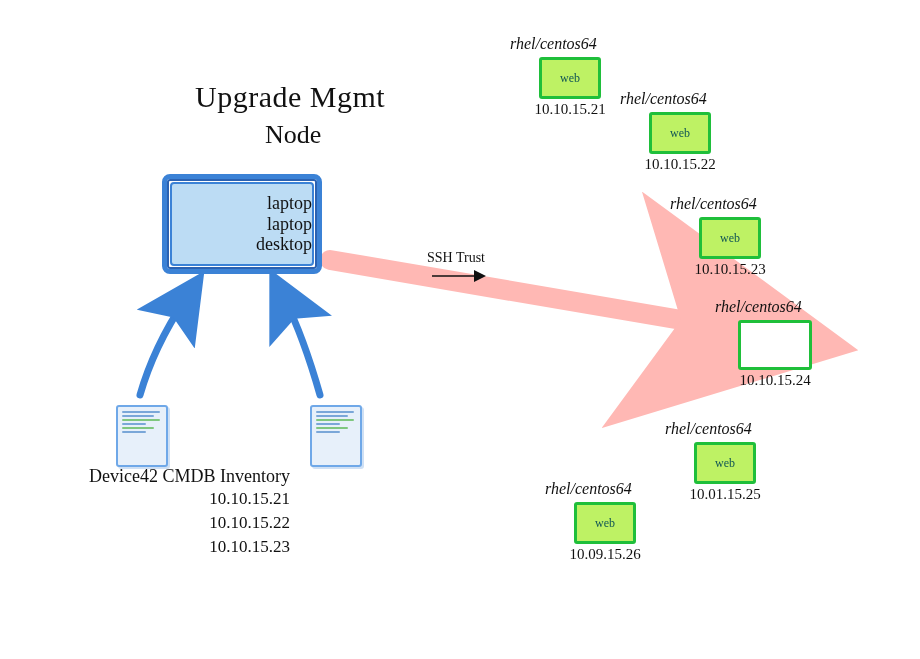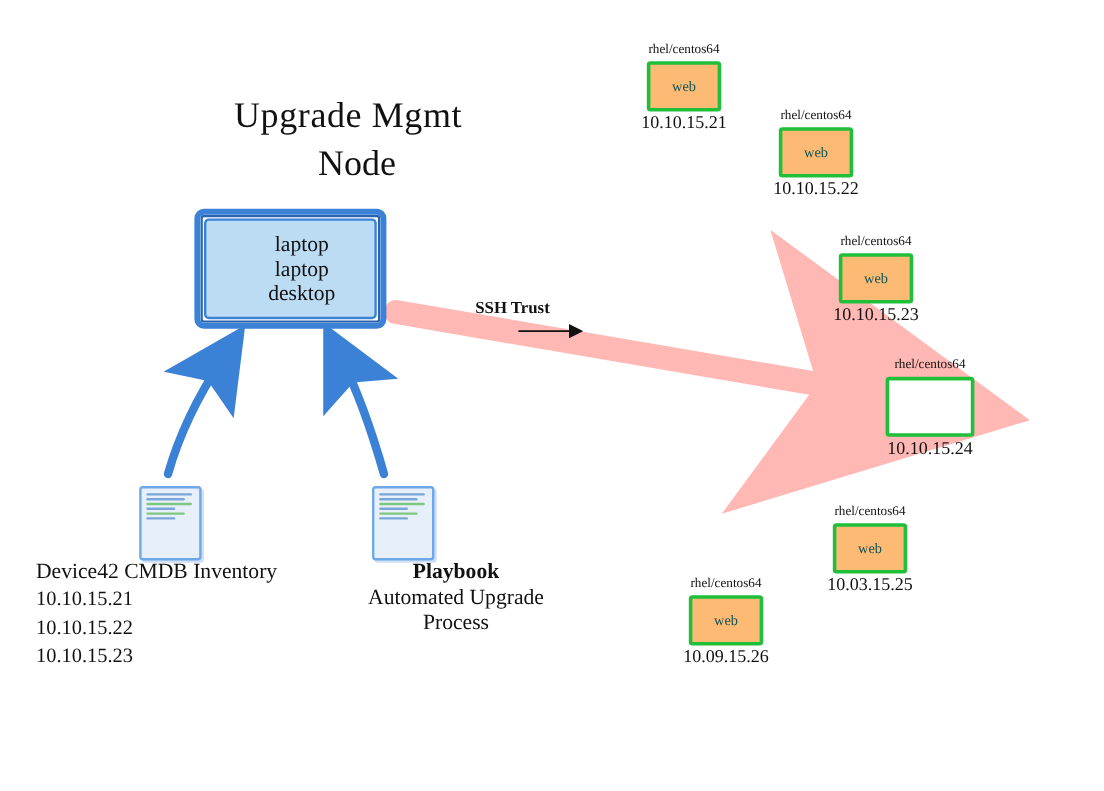--- a/index.html
+++ b/index.html
@@ -10,37 +10,37 @@
     background: #fff;
     font-family: "Comic Sans MS", "Segoe Script", "Bradley Hand", cursive;
     color: #111;
     overflow: hidden;
   }
   .stage { position: relative; width: 920px; height: 659px; }
   .abs { position: absolute; }
 
   
   .title-1 { left: 195px; top: 80px; font-size: 30px; letter-spacing: 0.5px; }
-  .title-2 { left: 265px; top: 120px; font-size: 30px; }
+  .title-2 { left: 265px; top: 120px; font-size: 26px; }
 
   
   .mgmt-wrap { left: 162px; top: 174px; width: 160px; height: 100px; }
   .mgmt-outer {
     position:absolute; inset:0;
     border: 5px solid #3b82d6;
     border-radius: 8px;
     box-shadow: 0 0 0 2px #2b62b2 inset;
     background: #fff;
   }
   .mgmt-inner {
     position:absolute; left:8px; top:8px; right:8px; bottom:8px;
     background: #bcdcf4;
     border: 2px solid #3b82d6;
     border-radius: 4px;
-    display:flex; flex-direction:column; align-items:center; justify-content:center;
+    display:flex; flex-direction:column; align-items:flex-end; justify-content:center;
     font-size: 18px; line-height: 1.15; padding-left: 19px;
   }
 
   
   svg.arrows { position:absolute; left:0; top:0; width:920px; height:659px; pointer-events:none; }
 
   
   .doc {
     width: 40px; height: 50px;
     background: #e7f0fa;
@@ -49,38 +49,38 @@
     box-shadow: 2px 2px 0 #cfe0f4;
     display:flex; flex-direction:column; padding:4px 4px; gap:2px;
   }
   .doc .bar { height:2px; background:#7aa7d8; border-radius:1px; }
   .doc .bar.g { background:#7fc77f; }
   .doc .bar.short { width:60%; }
   .doc .bar.med { width:80%; }
   .doc .bar.long { width:95%; }
 
   
-  .inv-wrap   { left: 30px;  top: 466px; font-size: 18px; text-align:left; width:260px; }
+  .inv-wrap   { left: 30px;  top: 466px; font-size: 18px; text-align:right; width:260px; }
   .inv-ip     { font-size: 17px; line-height: 1.4; }
 
   
   .pb-wrap   { left: 280px; top: 466px; font-size: 18px; text-align:center; width:200px; }
   .pb-title  { font-weight: bold; }
 
   
-  .ssh-label { left: 396px; top: 250px; font-size: 14px; font-weight: bold; }
-
-  
-
-  
-  .node-os  { font-size: 11px; text-align:center; width:120px; }
+  .ssh-label { left: 427px; top: 250px; font-size: 14px; }
+
+  
+
+  
+  .node-os  { font-size: 16px; width:120px;font-style:italic; }
   .node-ip  { font-size: 15px; text-align:center; width:120px; margin-top:2px; }
   .greenbox {
     width: 56px; height: 36px; margin: 4px auto 2px auto;
-    background: #fdba74;
+    background: #bef264;
     border: 3px solid #1fbf3a;
     border-radius: 3px;
     display:flex; align-items:center; justify-content:center;
     font-size: 12px; color:#155; 
   }
   .whitebox {
     width: 68px; height: 44px; margin: 4px auto 2px auto;
     background: #fff;
     border: 3px solid #1fbf3a;
     border-radius: 3px;
@@ -150,25 +150,20 @@
   </div>
 </div>
 
 <div class="abs inv-wrap">
   <div>Device42 CMDB Inventory</div>
   <div class="inv-ip">10.10.15.21</div>
   <div class="inv-ip">10.10.15.22</div>
   <div class="inv-ip">10.10.15.23</div>
 </div>
 
-<div class="abs pb-wrap">
-  <div class="pb-title">Playbook</div>
-  <div>Automated Upgrade</div>
-  <div>Process</div>
-</div>
 
 <div class="node" style="left:510px; top:35px;">
   <div class="node-os">rhel/centos64</div>
   <div class="greenbox">
         <span>web</span>
       </div>
   <div class="node-ip">10.10.15.21</div>
 </div>
 
 <div class="node" style="left:620px; top:90px;">
@@ -191,21 +186,21 @@
   <div class="node-os">rhel/centos64</div>
   <div class="whitebox"></div>
   <div class="node-ip">10.10.15.24</div>
 </div>
 
 <div class="node" style="left:665px; top:420px;">
   <div class="node-os">rhel/centos64</div>
   <div class="greenbox">
         <span>web</span>
       </div>
-  <div class="node-ip">10.03.15.25</div>
+  <div class="node-ip">10.01.15.25</div>
 </div>
 
 <div class="node" style="left:545px; top:480px;">
   <div class="node-os">rhel/centos64</div>
   <div class="greenbox">
         <span>web</span>
       </div>
   <div class="node-ip">10.09.15.26</div>
 </div>
 

